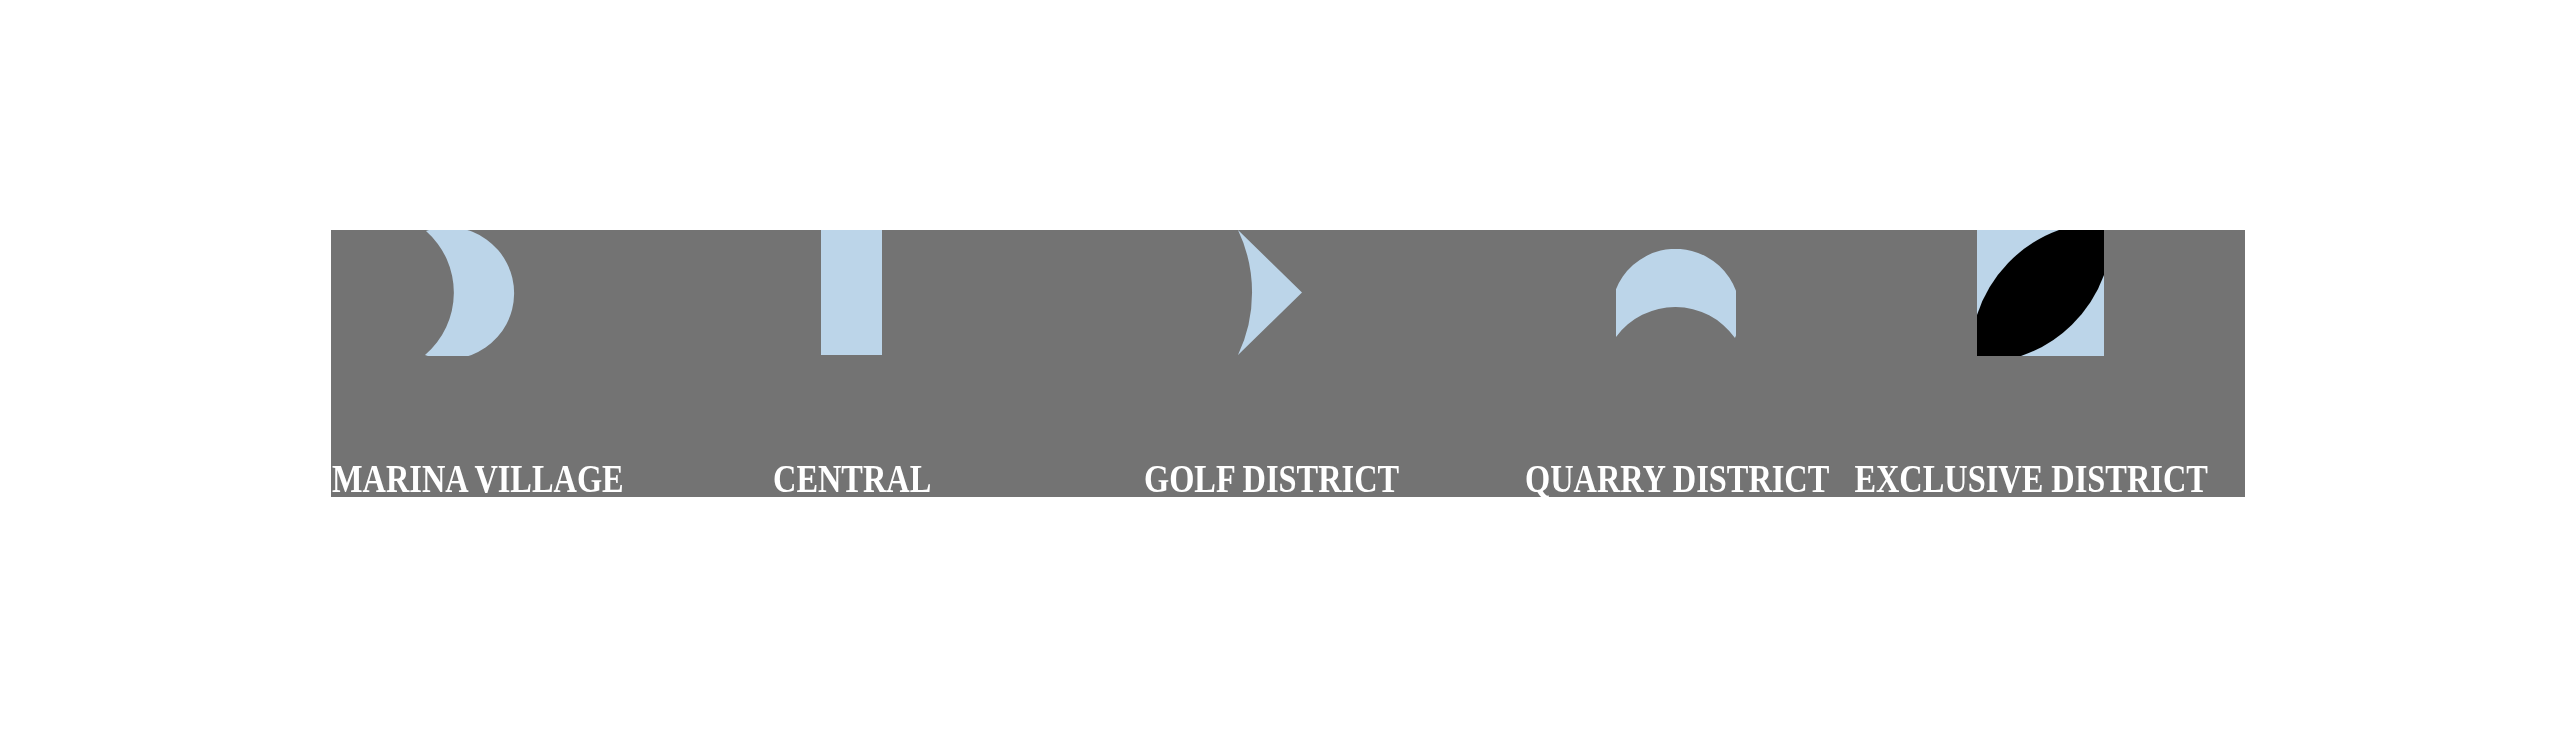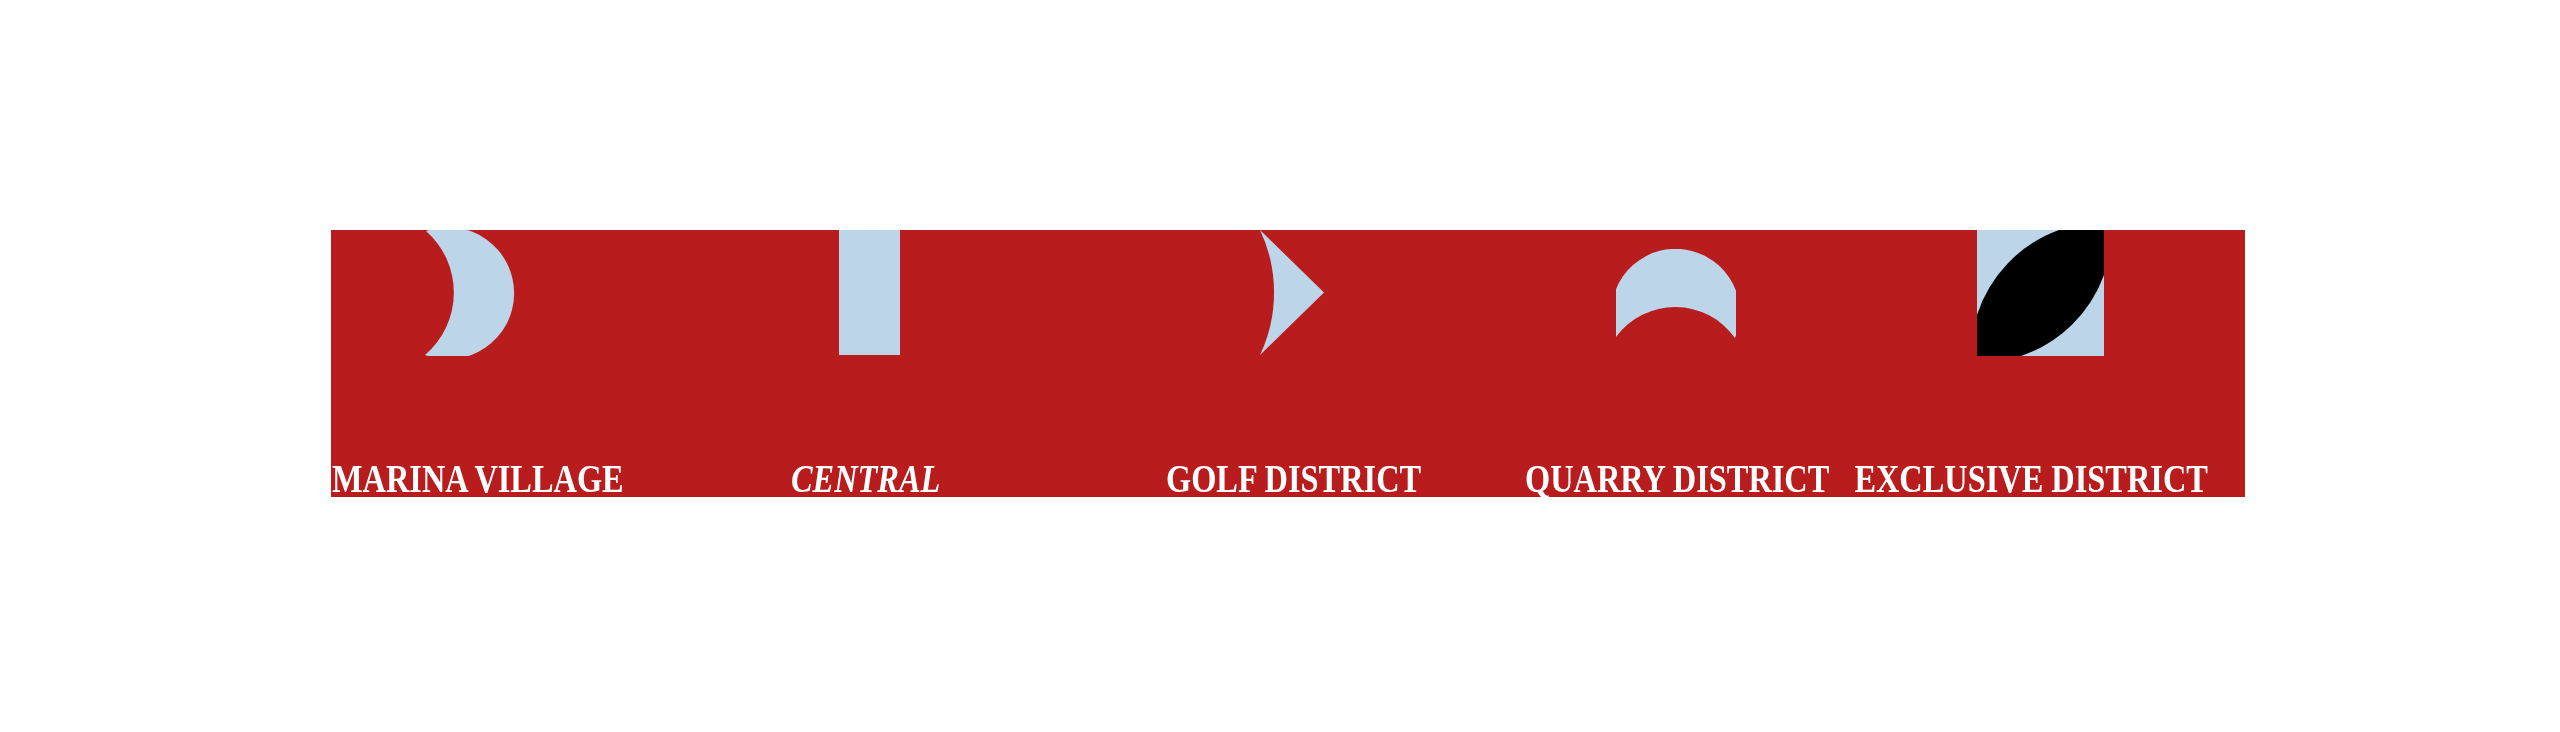--- a/index.html
+++ b/index.html
@@ -10,30 +10,30 @@
     background: #ffffff;
     overflow: hidden;
     font-family: "Liberation Serif", "DejaVu Serif", serif;
   }
   .band {
     position: absolute;
     left: 331px;
     top: 230px;
     width: 1914px;
     height: 267px;
-    background: #b91c1c;
+    background: #737373;
   }
   .district {
     position: absolute;
     top: 0;
     height: 267px;
   }
   .district-marina    { left: 0;     width: 296px; }
-  .district-central   { left: 455px; width: 165px; font-style: italic; }
-  .district-golf      { left: 832px; width: 258px; }
+  .district-central   { left: 437px; width: 165px; }
+  .district-golf      { left: 810px; width: 258px; }
   .district-quarry    { left: 1192px; width: 305px; }
   .district-exclusive { left: 1524px; width: 354px; }
 
   .icon { position: absolute; display: block; }
   .icon-crescent { left: 90px;  top: 0; }
   .icon-bar      { left: 53px;  top: 0; }
   .icon-sail     { left: 97px;  top: 0; }
   .icon-arch     { left: 93px;  top: 19px; }
   .icon-leaf     { left: 122px; top: 0; }
 

